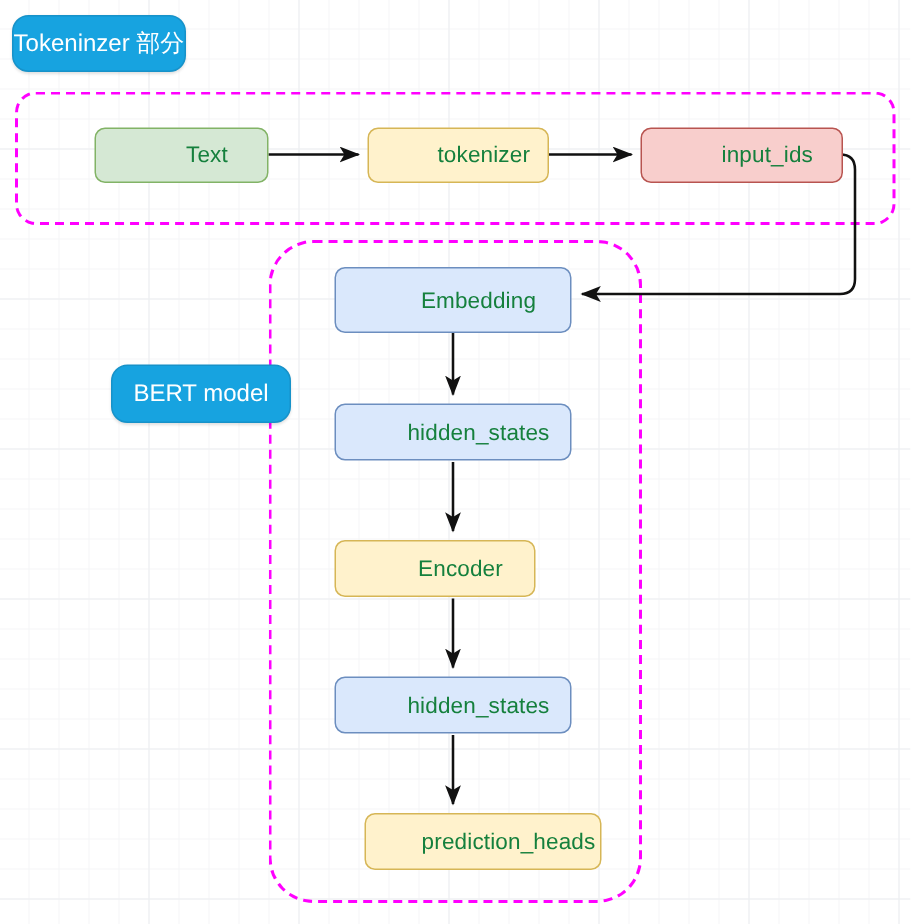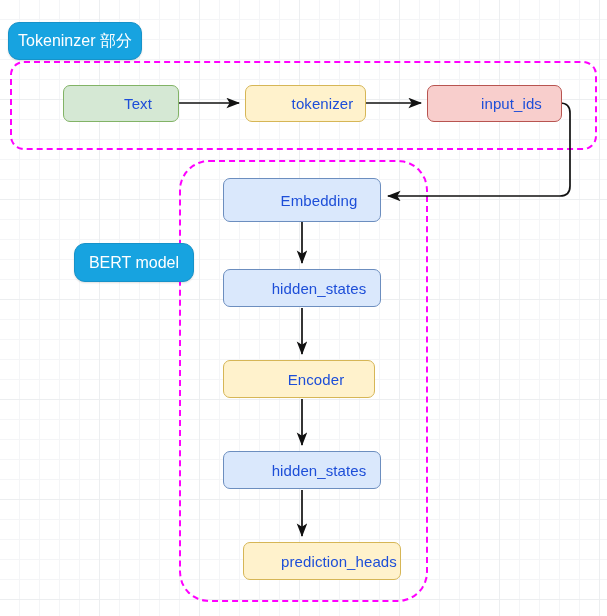--- a/index.html
+++ b/index.html
@@ -27,21 +27,21 @@
   .node {
     position: absolute;
     box-sizing: border-box;
     display: flex;
     align-items: center;
     justify-content: center;
     border-radius: 7px;
     border-width: 1.4px;
     border-style: solid;
     font-size: 15px;
-    color: #1d4ed8;
+    color: #15803d;
     letter-spacing: 0.1px;
     white-space: nowrap;
     padding-left: 34px;
   }
   .node.green  { background: #d5e8d4; border-color: #82b366; }
   .node.yellow { background: #fff2cc; border-color: #d6b656; }
   .node.red    { background: #f8cecc; border-color: #b85450; }
   .node.blue   { background: #dae8fc; border-color: #6c8ebf; }
 
   
@@ -119,23 +119,23 @@
   <div class="node green" id="node-text" style="left:63px; top:85px; width:116px; height:37px;">Text</div>
 
   <div class="node yellow" id="node-tokenizer" style="left:245px; top:85px; width:121px; height:37px;">tokenizer</div>
 
   <div class="node red" id="node-input-ids" style="left:427px; top:85px; width:135px; height:37px;">input_ids</div>
 
   <div class="node blue" id="node-embedding" style="left:223px; top:178px; width:158px; height:44px;">Embedding</div>
 
   <div class="node blue" id="node-hidden-states-1" style="left:223px; top:269px; width:158px; height:38px;">hidden_states</div>
 
-  <div class="node yellow" id="node-encoder" style="left:223px; top:360px; width:152px; height:38px;">Encoder</div>
+  <div class="node yellow" id="node-encoder" style="left:223px; top:360px; width:134px; height:38px;">Encoder</div>
 
   <div class="node blue" id="node-hidden-states-2" style="left:223px; top:451px; width:158px; height:38px;">hidden_states</div>
 
   <div class="node yellow" id="node-prediction-heads" style="left:223px; top:542px; width:158px; height:38px;margin-left:20px;">prediction_heads</div>
 
-  <div class="badge" id="tokenizer-group-label" style="left:8px; top:22px; width:134px; height:38px;">Tokeninzer 部分</div>
+  <div class="badge" id="tokenizer-group-label" style="left:8px; top:10px; width:116px; height:38px;">Tokeninzer 部分</div>
 
   <div class="badge" id="bert-group-label" style="left:74px; top:243px; width:120px; height:39px;">BERT model</div>
 
 </div>
 
 </body></html>

